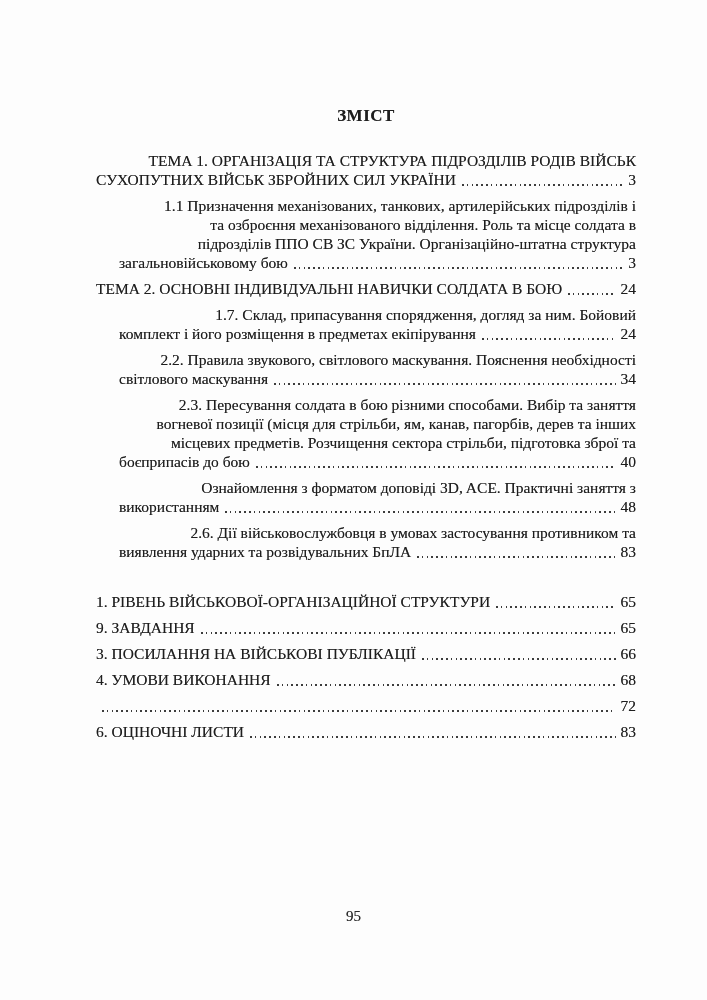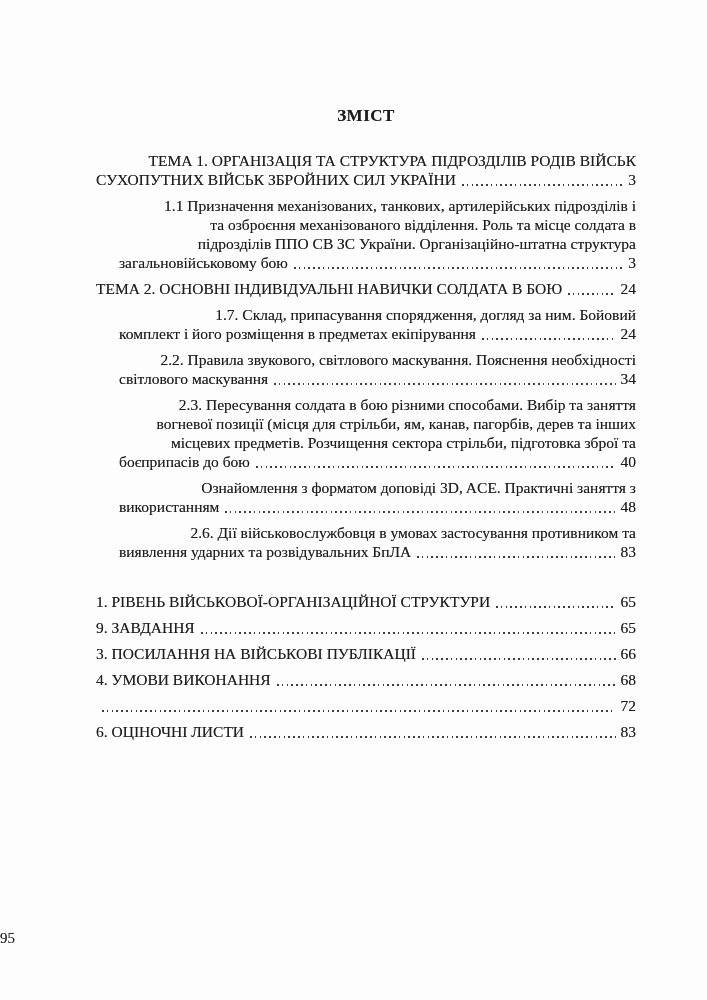--- a/index.html
+++ b/index.html
@@ -54,23 +54,24 @@
     background: repeating-linear-gradient(
       90deg,
       #3c3c3c 0px, #3c3c3c 1.6px,
       transparent 1.6px, transparent 4.8px
     );
   }
   .pg { white-space: nowrap; }
   .sections-block { margin-top: 31px; }
   .footer-pagenum {
     position: absolute;
-    top: 930px;
+    top: 908px;
     left: 0;
     width: 707px;
+    text-align: center;
     font-size: 15px;
     color: #2a2a2a;
   }
 </style>
 </head>
 <body>
 
 <div class="page">
   <div class="content">
     <div class="doc-title">ЗМІСТ</div>

